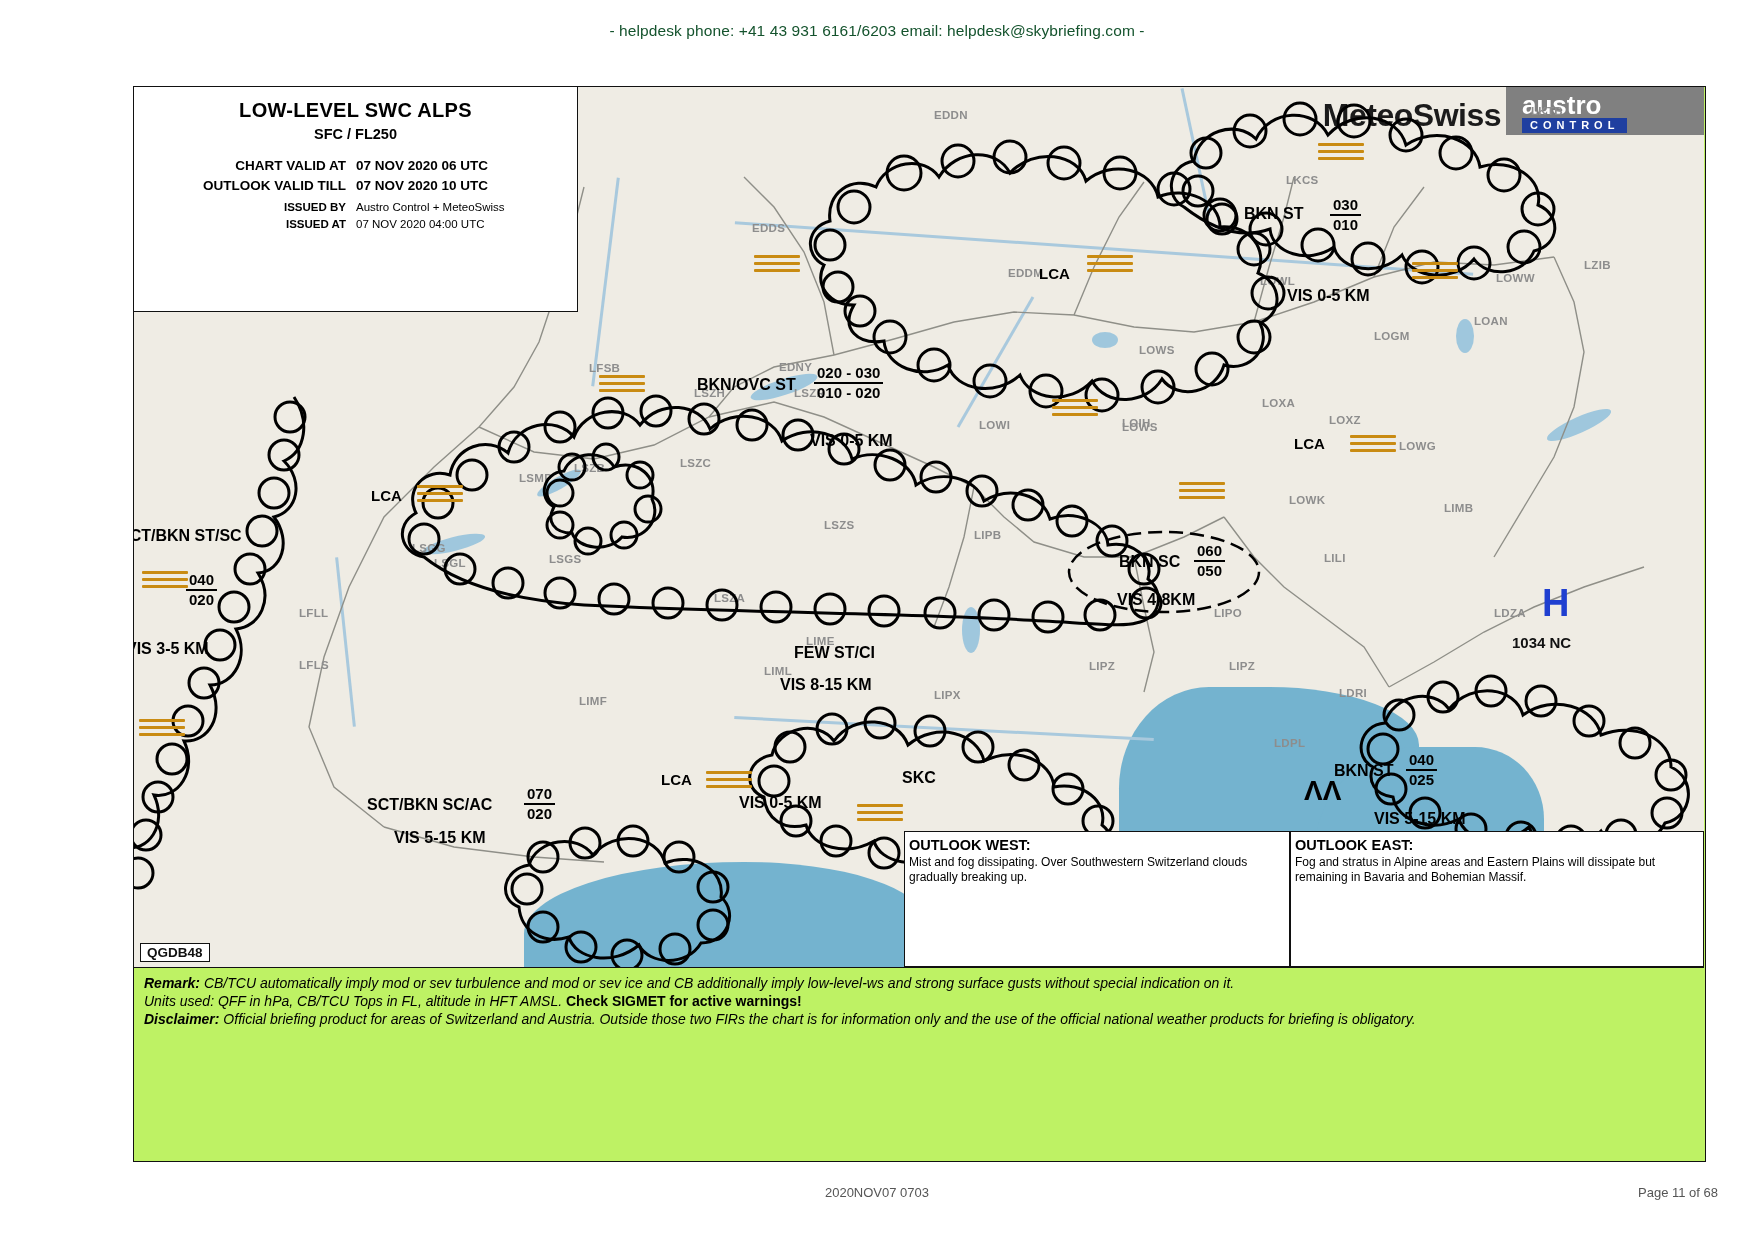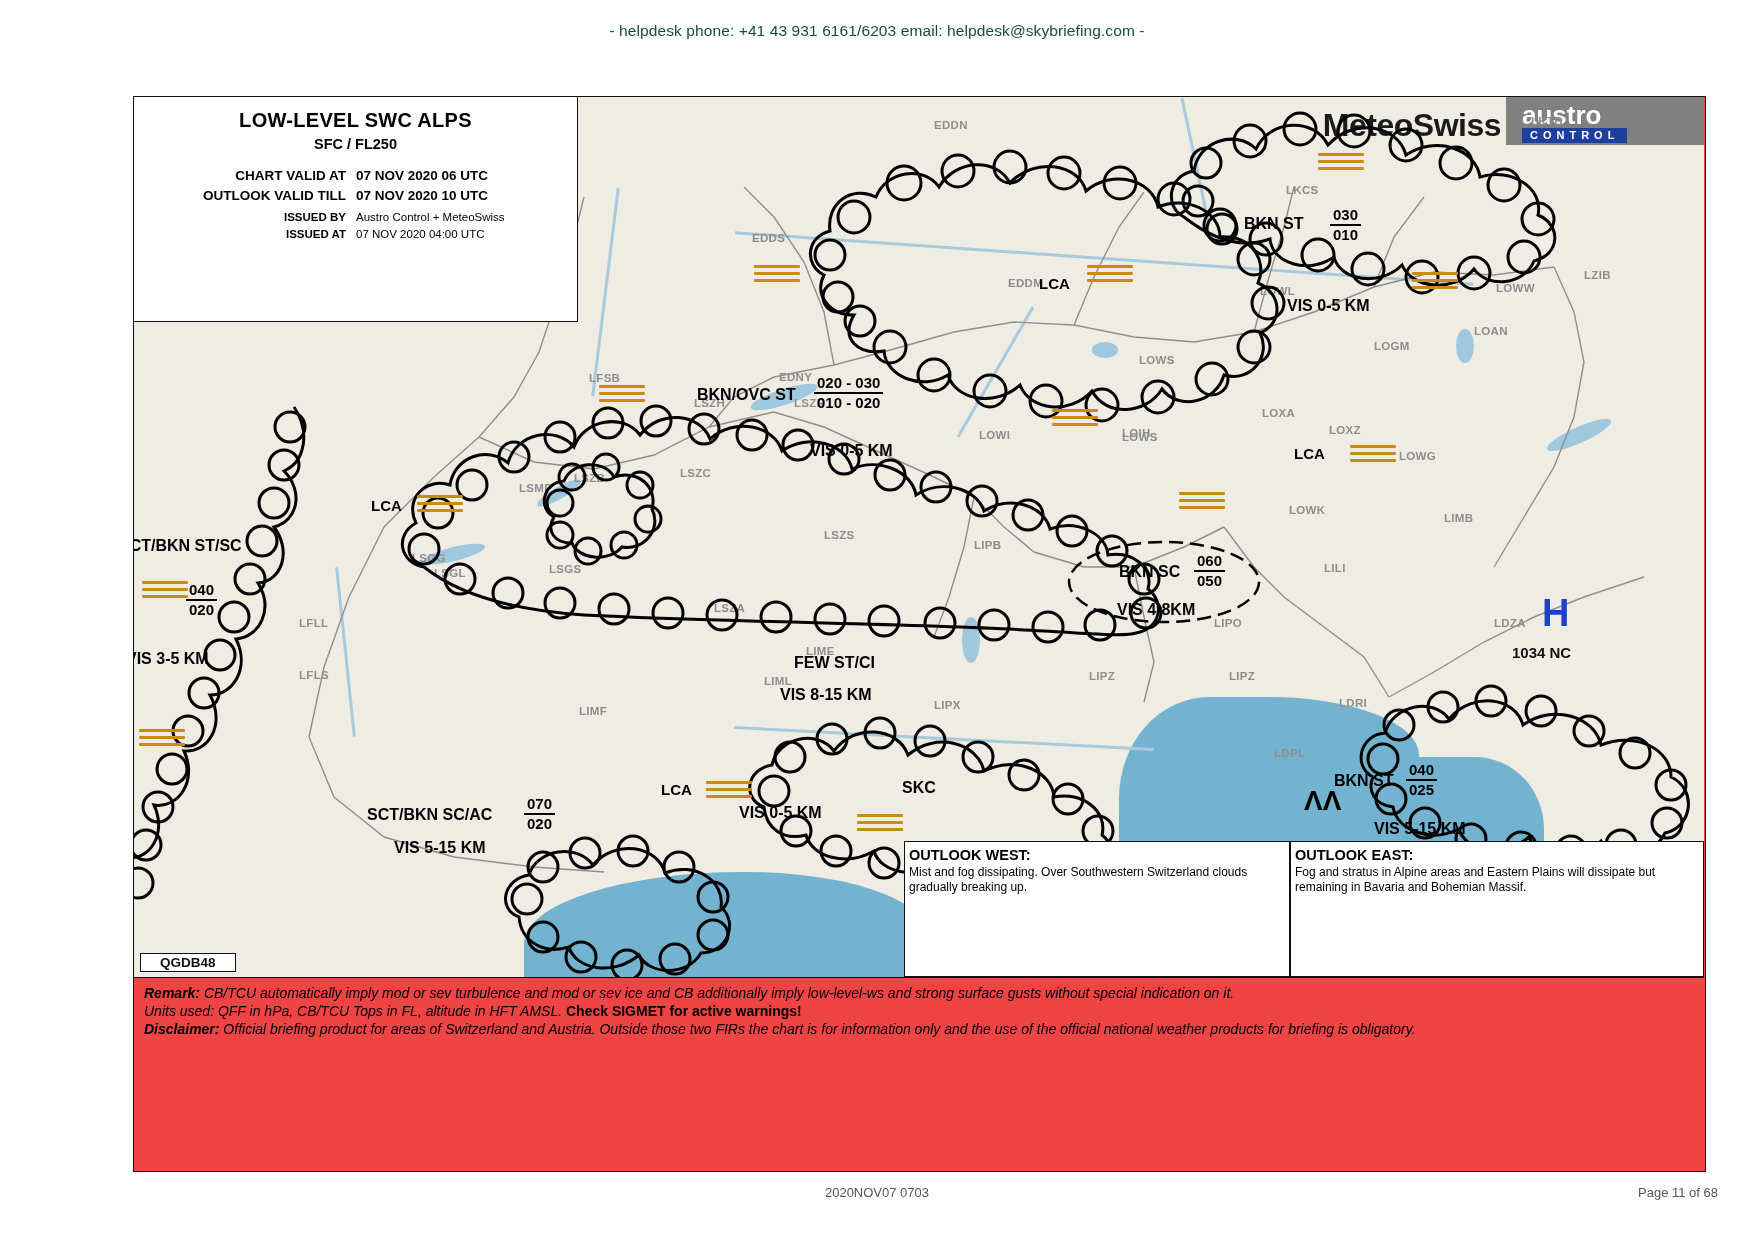--- a/index.html
+++ b/index.html
@@ -15,22 +15,22 @@
   .page-footer-left{
     position:absolute;top:1185px;left:0;width:1754px;text-align:center;
     font-size:13px;color:#555;
   }
   .page-footer-right{
     position:absolute;top:1185px;right:36px;font-size:13px;color:#555;
   }
 
   
   .chart{
-    position:absolute;left:133px;top:96px;width:1573px;height:1076px;
-    border:1.5px solid #111;background:#ef4444;box-sizing:border-box;
+    position:absolute;left:133px;top:86px;width:1573px;height:1076px;
+    border:1.5px solid #111;background:#bef264;box-sizing:border-box;
   }
   .map{
     position:absolute;left:0;top:0;width:1570px;height:880px;overflow:hidden;
     background:#efece4;
   }
   
   .terrain{
     position:absolute;inset:0;
     background:
       radial-gradient(closed-shape at 0 0,transparent,transparent),
@@ -115,21 +115,21 @@
     padding:5px 4px;
   }
   .outlook h4{margin:0 0 2px 0;font-size:14.5px;font-weight:bold;}
   .outlook p{margin:0;font-size:12px;line-height:1.25;}
   #outlook-west{left:770px;width:386px;height:136px;}
   #outlook-east{left:1156px;width:414px;height:136px;}
 
   
   .qtag{
     position:absolute;left:6px;bottom:5px;border:1.2px solid #111;background:#fff;
-    font-size:13.5px;font-weight:bold;padding:1px 19px;color:#111;
+    font-size:13.5px;font-weight:bold;padding:1px 6px;color:#111;
   }
 
   
   .remark{
     position:absolute;left:0;top:880px;width:1570px;height:120px;
     border-top:1.5px solid #111;box-sizing:border-box;padding:6px 8px 0 10px;
     font-size:14px;font-style:italic;line-height:1.3;
   }
   .remark b{font-style:italic;}
   .remark .nb{font-style:normal;font-weight:bold;}

